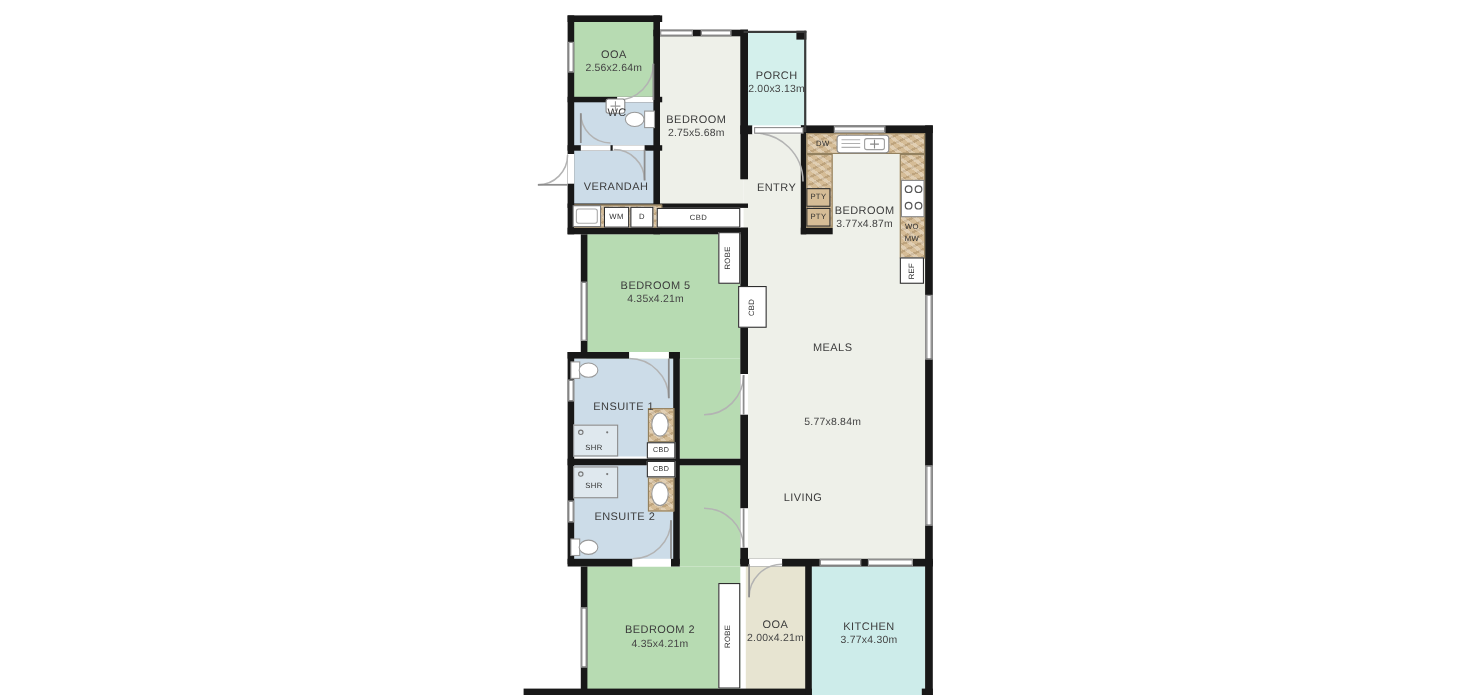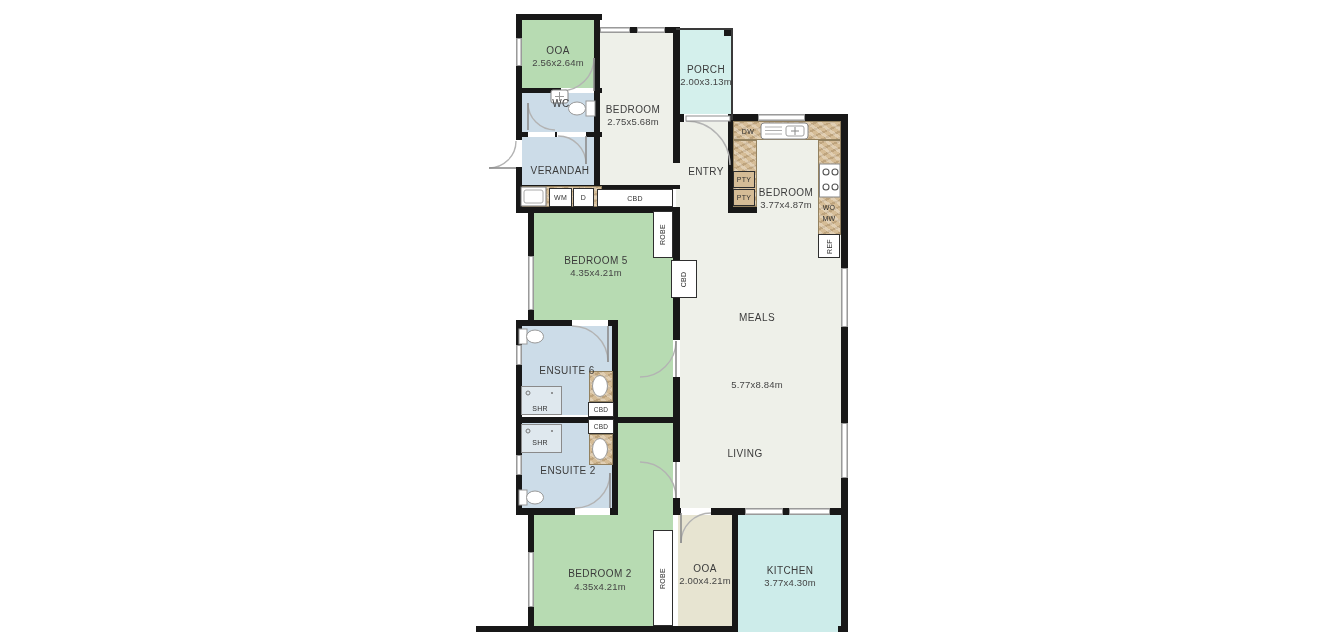--- a/index.html
+++ b/index.html
@@ -214,24 +214,24 @@
   <div class="lbl" style="left:560px;top:170px">VERANDAH</div>
   <div class="lbl" style="left:633px;top:109px">BEDROOM</div>
   <div class="lbl dim" style="left:633px;top:121px">2.75x5.68m</div>
   <div class="lbl" style="left:706px;top:69px">PORCH</div>
   <div class="lbl dim" style="left:706px;top:81px">2.00x3.13m</div>
   <div class="lbl" style="left:706px;top:171px">ENTRY</div>
   <div class="lbl" style="left:786px;top:192px">BEDROOM</div>
   <div class="lbl dim" style="left:786px;top:204px">3.77x4.87m</div>
   <div class="lbl" style="left:757px;top:317px">MEALS</div>
   <div class="lbl dim" style="left:757px;top:384px">5.77x8.84m</div>
-  <div class="lbl" style="left:745px;top:453px">LIVING</div>
+  <div class="lbl" style="left:730px;top:453px">LIVING</div>
   <div class="lbl" style="left:596px;top:260px">BEDROOM 5</div>
   <div class="lbl dim" style="left:596px;top:272px">4.35x4.21m</div>
-  <div class="lbl" style="left:567px;top:370px">ENSUITE 6</div>
+  <div class="lbl" style="left:567px;top:370px">ENSUITE 1</div>
   <div class="lbl" style="left:568px;top:470px">ENSUITE 2</div>
   <div class="lbl" style="left:600px;top:573px">BEDROOM 2</div>
   <div class="lbl dim" style="left:600px;top:586px">4.35x4.21m</div>
   <div class="lbl" style="left:705px;top:568px">OOA</div>
   <div class="lbl dim" style="left:705px;top:580px">2.00x4.21m</div>
   <div class="lbl" style="left:790px;top:570px">KITCHEN</div>
   <div class="lbl dim" style="left:790px;top:582px">3.77x4.30m</div>
 
   <div class="lbl sm" style="left:748px;top:131px">DW</div>
   <div class="lbl sm" style="left:829px;top:207px">WO</div>

